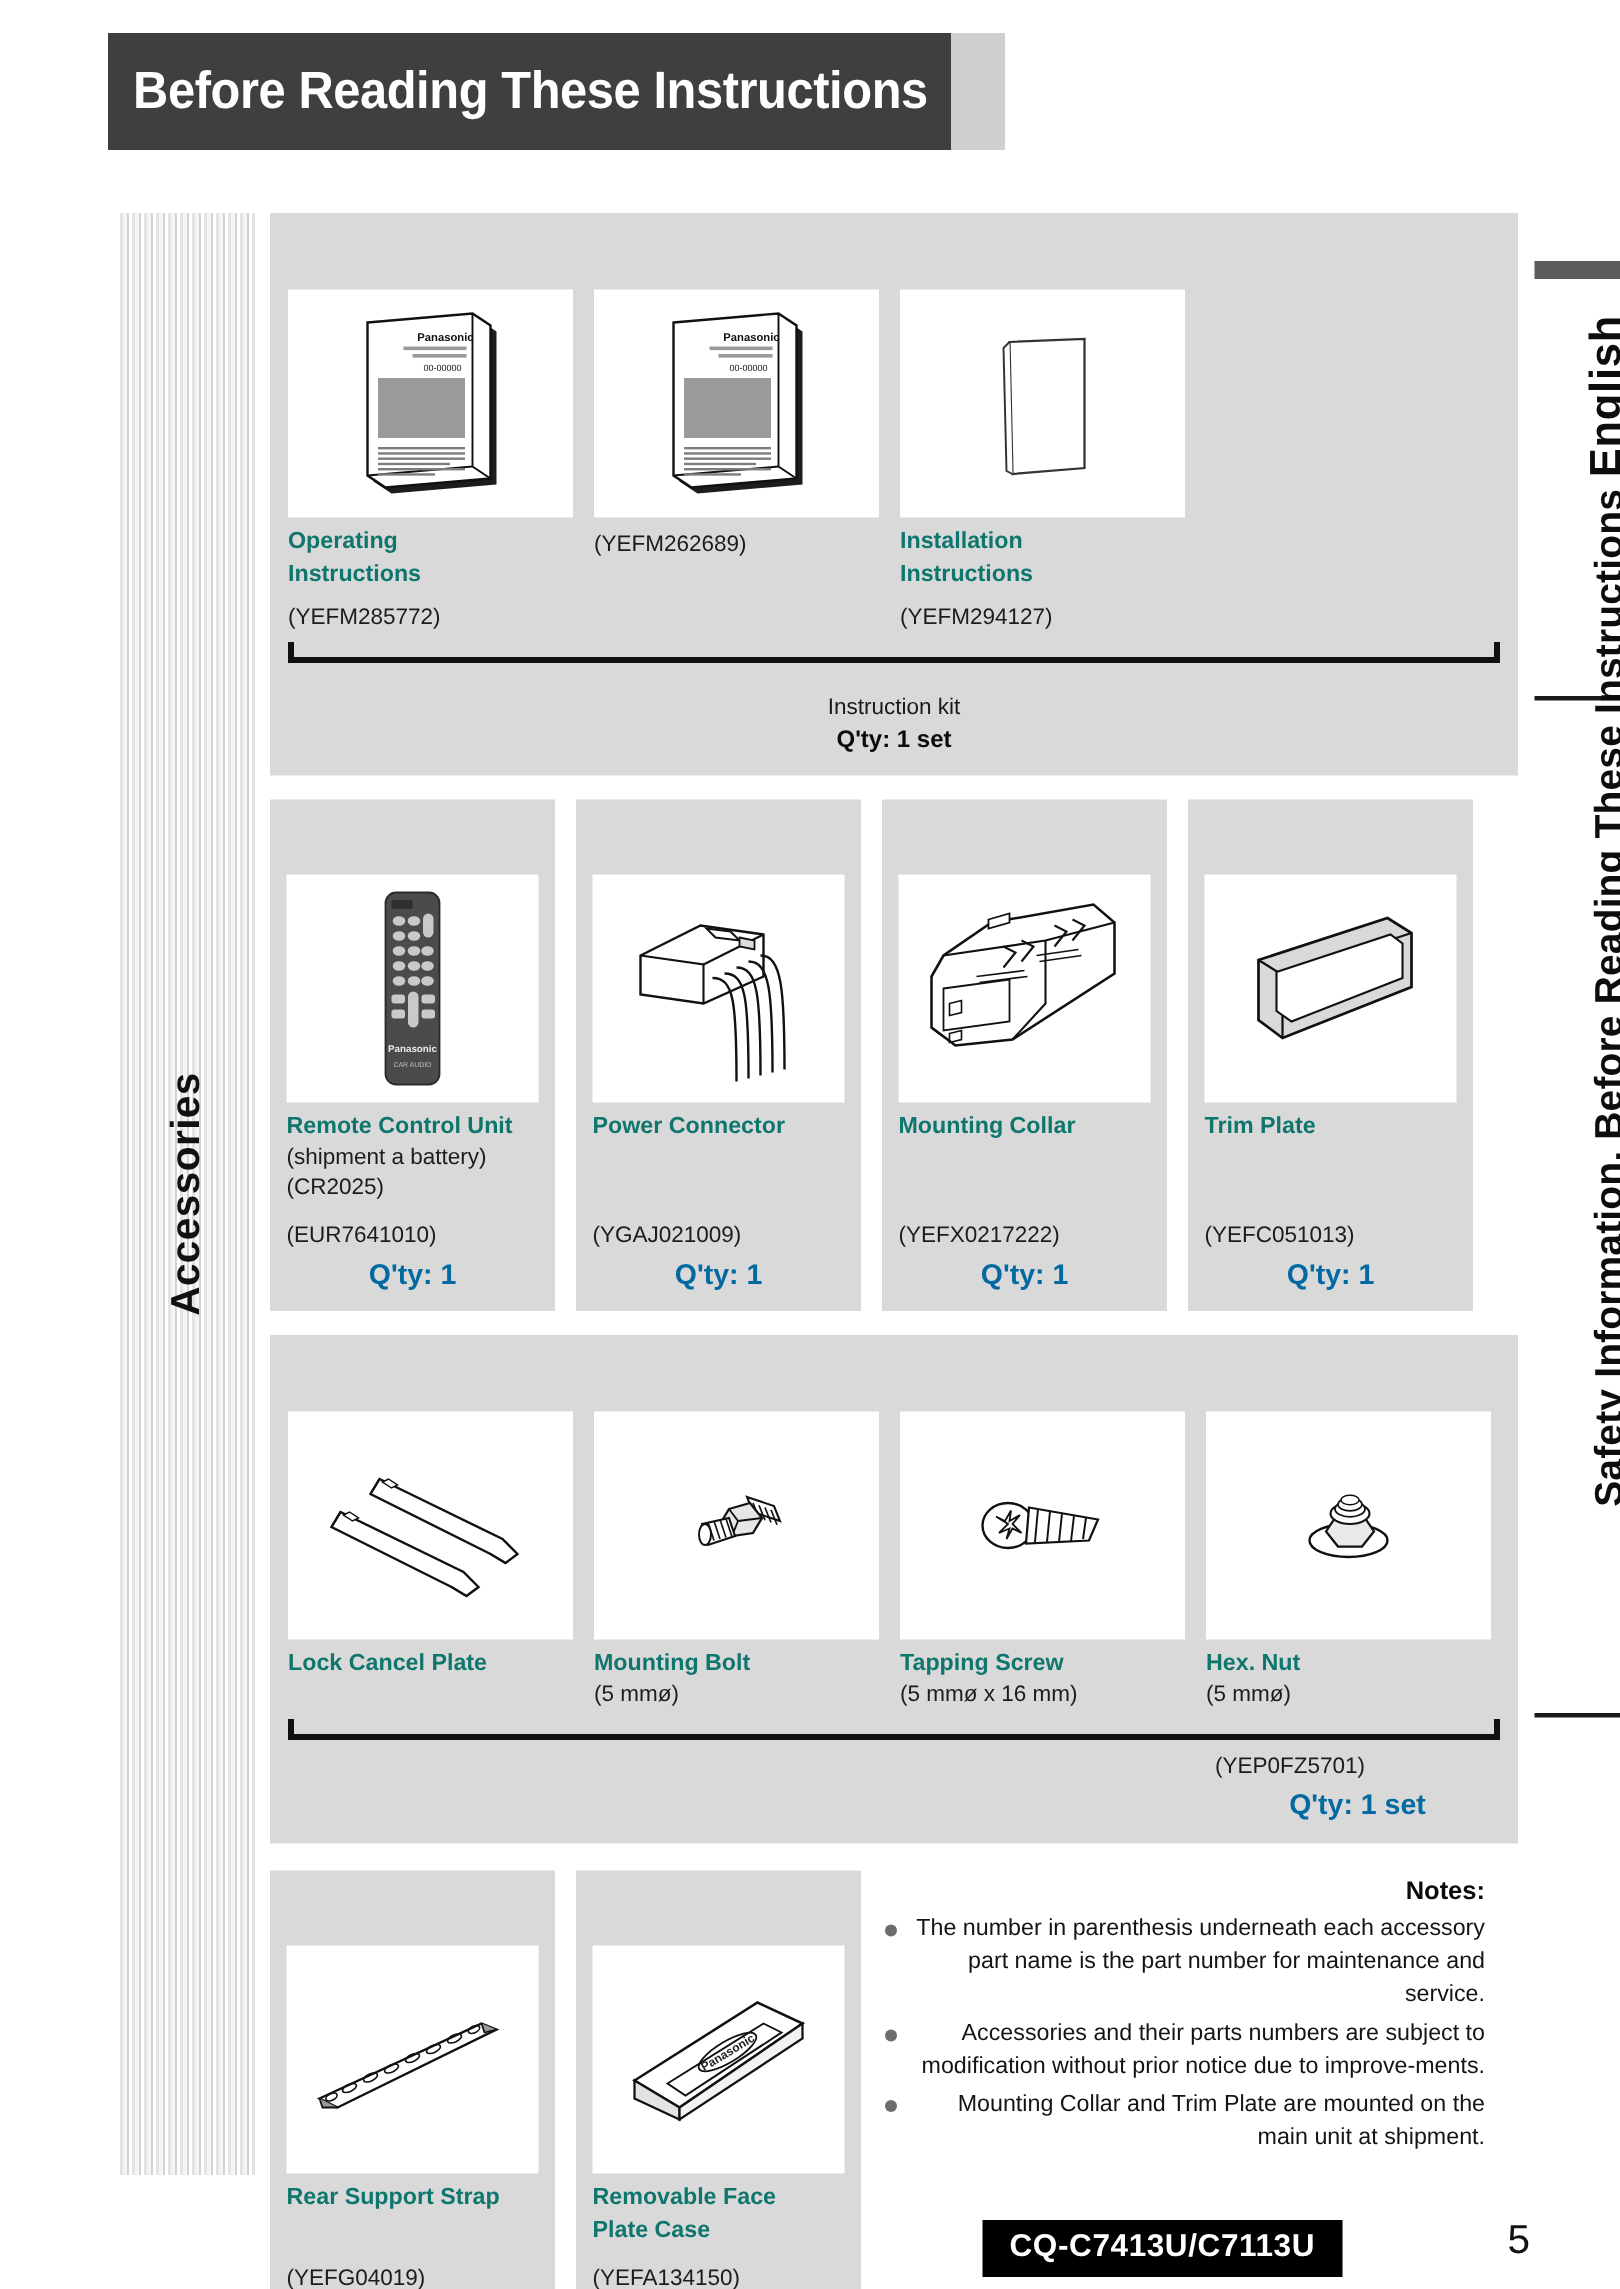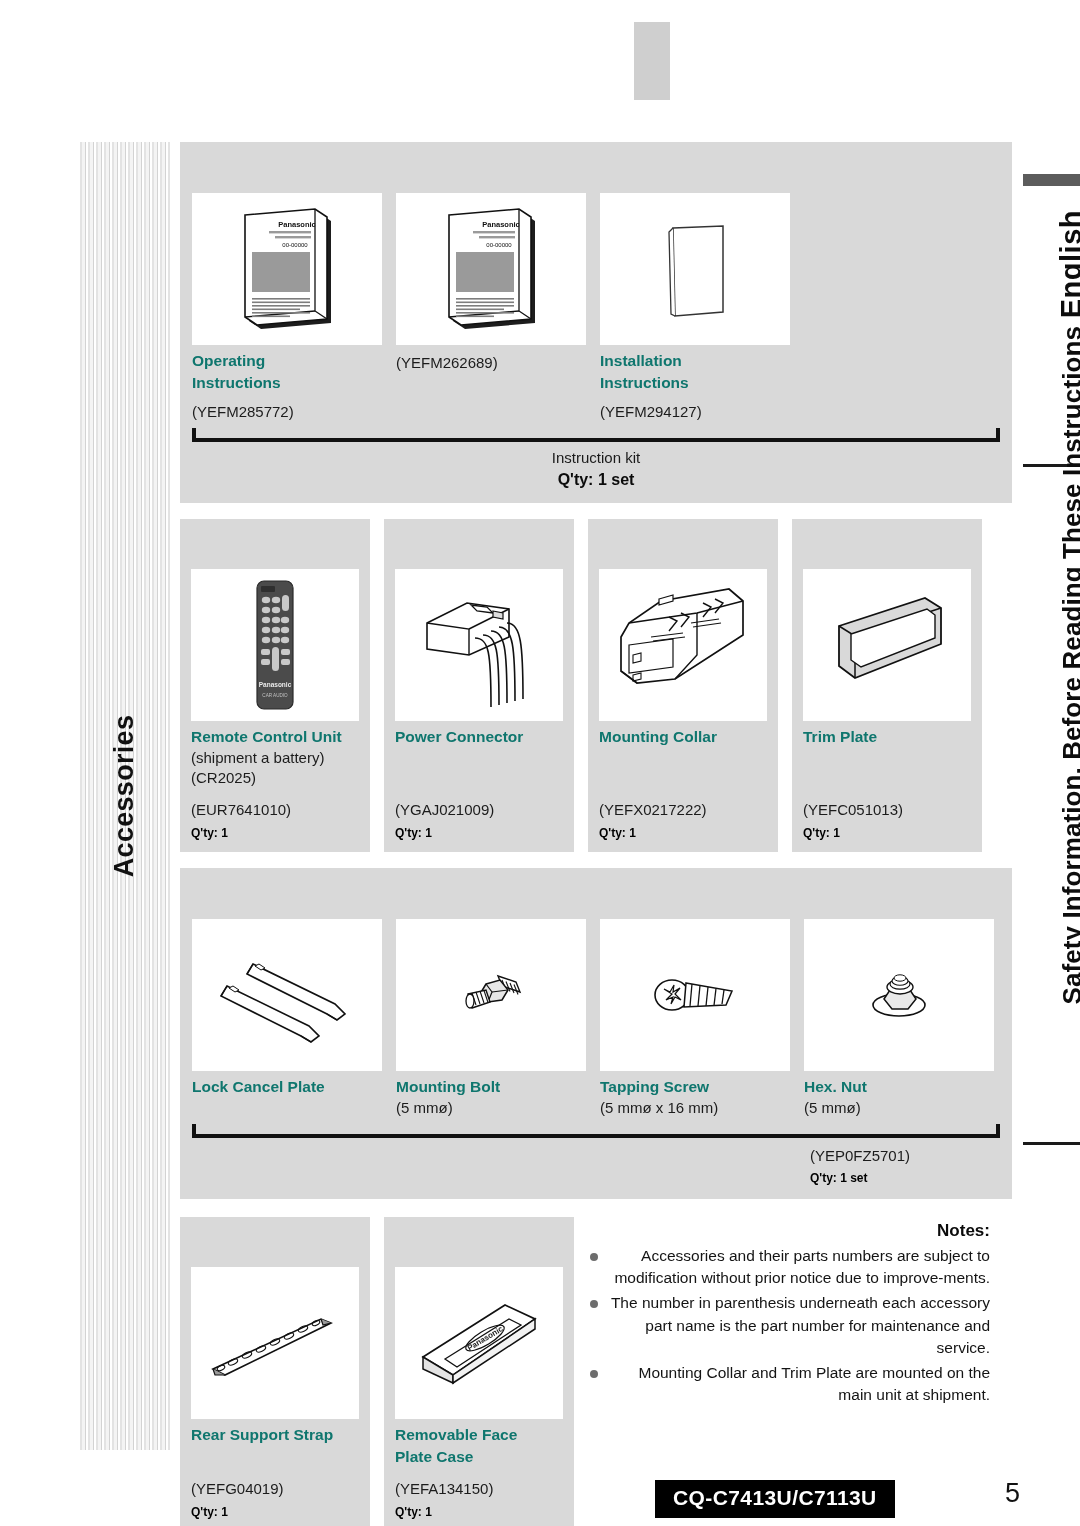--- a/index.html
+++ b/index.html
@@ -122,24 +122,24 @@
     font-size: 15px;
     color: #1c1c1c;
     line-height: 1.36;
   }
   .item-part {
     font-size: 15px;
     color: #1c1c1c;
     line-height: 1.4;
   }
   .item-qty {
-    font-size: 12px;
+    font-size: 19px;
     font-weight: bold;
-    color: #000000;
-    text-align: left;
+    color: #0369a1;
+    text-align: center;
   }
 
   
   .bracket {
     position: relative;
     height: 14px;
     margin-top: 6px;
   }
   .bracket::before {
     content:"";
@@ -149,21 +149,21 @@
   .bracket::after {
     content:"";
     position:absolute; left:0; bottom:0;
     width:4px; height:14px; background:#111;
   }
   .bracket .rtick {
     position:absolute; right:0; bottom:0;
     width:4px; height:14px; background:#111;
   }
 
-  .kit-caption { text-align:center; font-size:15px; color:#1a1a1a; padding-top:7px; }
+  .kit-caption { text-align:center; font-size:15px; color:#1a1a1a; padding-top:21px; }
   .kit-qty { text-align:center; font-size:16px; font-weight:bold; color:#0b0b0b; padding:5px 0 14px; }
 
   
   .cards { display:flex; gap:14px; margin-top:16px; }
   .card {
     width: 190px;
     background: #d9d9d9;
     padding: 11px 11px 12px 11px;
     display: flex; flex-direction: column;
   }
@@ -205,20 +205,23 @@
   }
 
   
   svg { display:block; }
 </style>
 </head>
 <body>
 
 <div class="page">
 
+  <div class="header-band">
+    <div class="header-title">Before Reading These Instructions</div>
+  </div>
   <div class="header-band-tail"></div>
 
   <div class="left-rail">
     <div class="left-rail-label">Accessories</div>
   </div>
 
   <div class="right-rail">
     <div class="right-tab-marker"></div>
     <div class="right-divider" style="top:322px;"></div>
     <div class="right-divider" style="top:1000px;"></div>
@@ -585,25 +588,25 @@
         </div>
         <div class="spacer"></div>
         <div class="item-part">(YEFA134150)</div>
         <div class="item-qty" style="margin-top:6px;">Q'ty: 1</div>
       </div>
 
       <div class="notes">
         <div class="notes-title">Notes:</div>
         <div class="note-item">
           <span class="note-bullet"></span>
-          <span class="note-text">Accessories and their parts numbers are subject to modification without prior notice due to improve-ments.</span>
+          <span class="note-text">The number in parenthesis underneath each accessory part name is the part number for maintenance and service.</span>
         </div>
         <div class="note-item">
           <span class="note-bullet"></span>
-          <span class="note-text">The number in parenthesis underneath each accessory part name is the part number for maintenance and service.</span>
+          <span class="note-text">Accessories and their parts numbers are subject to modification without prior notice due to improve-ments.</span>
         </div>
         <div class="note-item">
           <span class="note-bullet"></span>
           <span class="note-text">Mounting Collar and Trim Plate are mounted on the main unit at shipment.</span>
         </div>
       </div>
 
     </div>
 
   </div>

